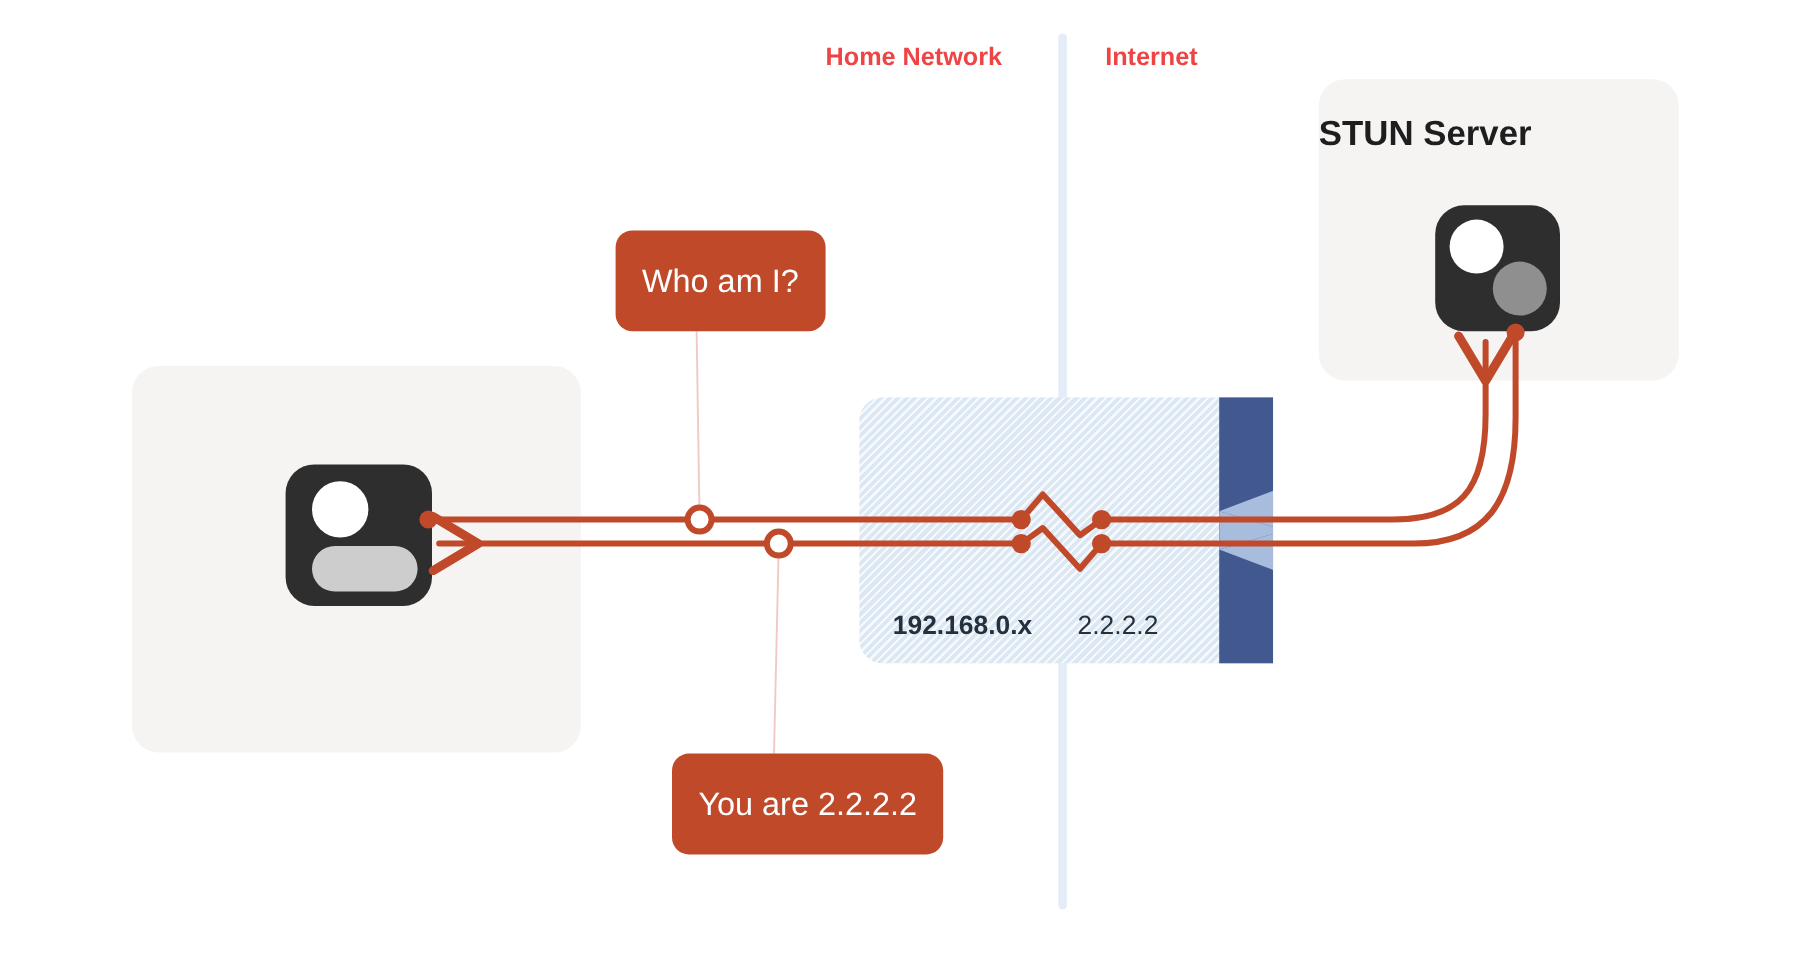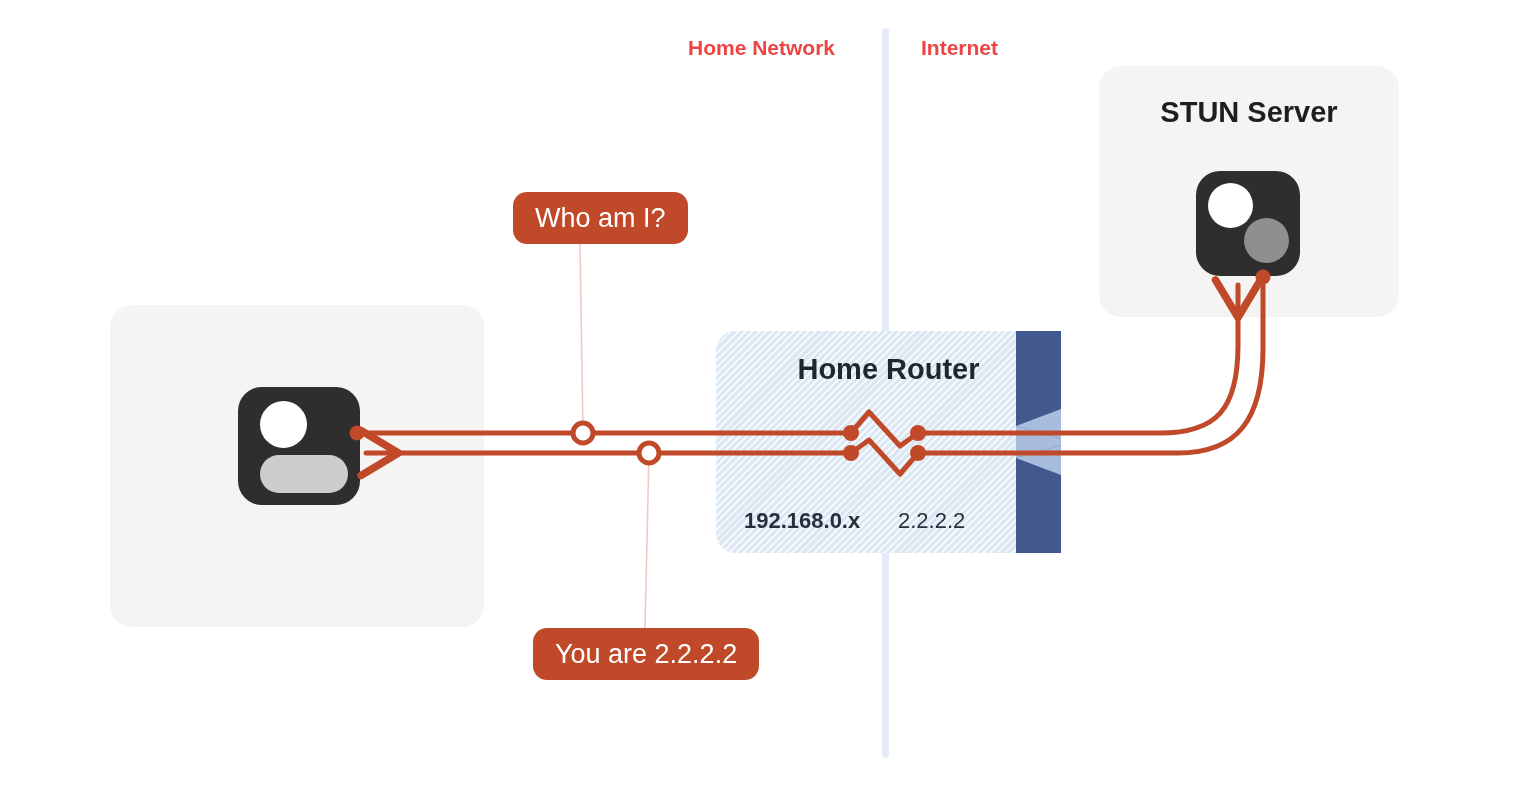--- a/index.html
+++ b/index.html
@@ -41,21 +41,21 @@
 
   
   .card {
     position: absolute;
     background: #f5f4f2;
     border-radius: 22px;
   }
   .card-title {
     position: absolute;
     width: 100%;
-    text-align: center;
+    text-align: left;
     font-size: 29px;
     font-weight: bold;
     color: #1e1e1e;
     white-space: nowrap;
   }
 
   
   #laptop-card { left: 110px; top: 305px; width: 374px; height: 322px; }
 
   
@@ -147,24 +147,24 @@
   .bubble {
     position: absolute;
     background: #c0492a;
     border-radius: 14px;
     color: #ffffff;
     font-size: 27px;
     display: flex;
     align-items: center;
     justify-content: center;
     white-space: nowrap;
-    padding: 0 22px;
+    padding: 16px 22px;
   }
   #bubble-who  { left: 513px; top: 192px; height: 52px; }
-  #bubble-you  { left: 533px; top: 628px; height: 52px; }
+  #bubble-you  { left: 560px; top: 628px; height: 52px; }
 
   
   #wires {
     position: absolute;
     left: 0; top: 0;
     width: 1516px; height: 794px;
     pointer-events: none;
   }
 </style>
 </head>
@@ -186,21 +186,20 @@
 
   <div id="stun-card" class="card">
     <div id="stun-title" class="card-title">STUN Server</div>
   </div>
   <div id="stun-glyph" class="glyph">
     <div class="glyph-dot-white"></div>
     <div class="glyph-dot-gray"></div>
   </div>
 
   <div id="router-box">
-    <div id="router-title">Home Router</div>
     <div id="router-ip-lan" class="router-ip">192.168.0.x</div>
     <div id="router-ip-wan" class="router-ip">2.2.2.2</div>
 
     <div id="nat-wall">
       <svg width="45" height="222" viewBox="0 0 45 222">
 
         <polygon points="0,95 45,108 45,114 0,127" fill="#a8bcdd"></polygon>
         <polygon points="0,95 45,78 45,108" fill="#a8bcdd" opacity="0"></polygon>
         <path d="M 0,95 L 45,78 L 45,108 Z" fill="#a8bcdd"></path>
         <path d="M 0,127 L 45,144 L 45,114 Z" fill="#a8bcdd"></path>

